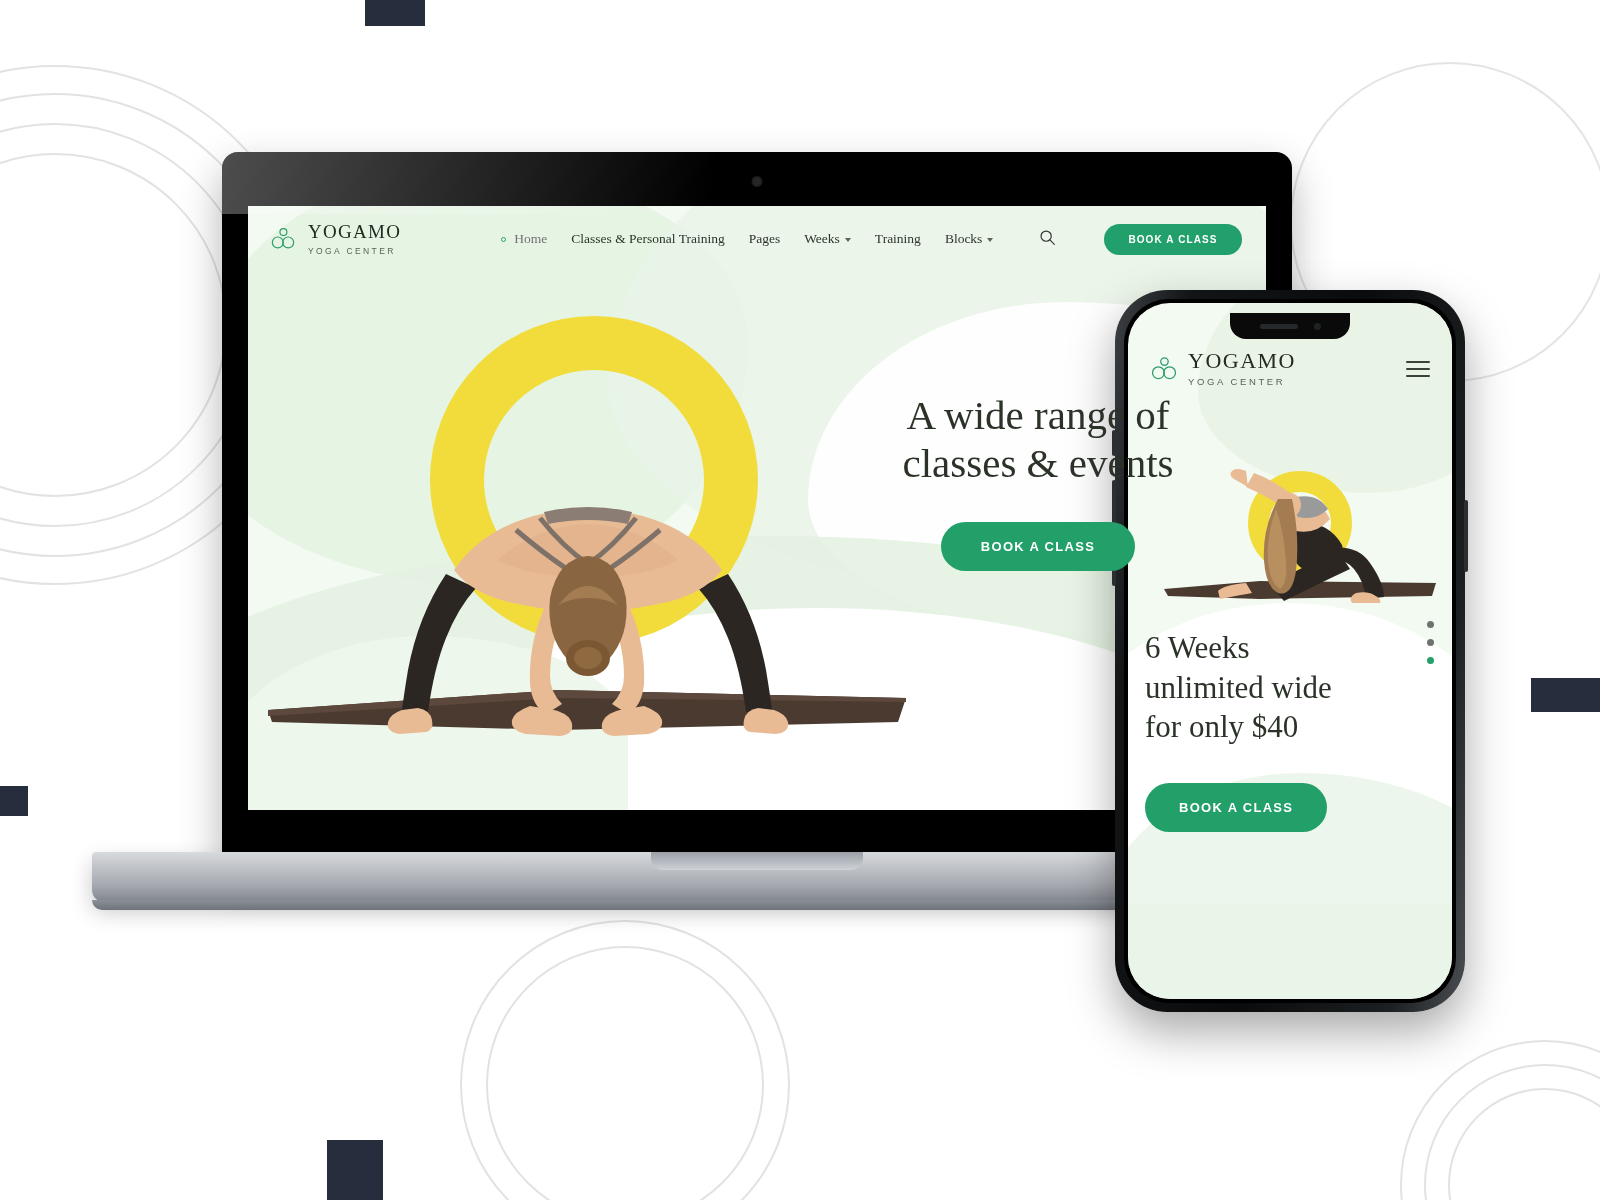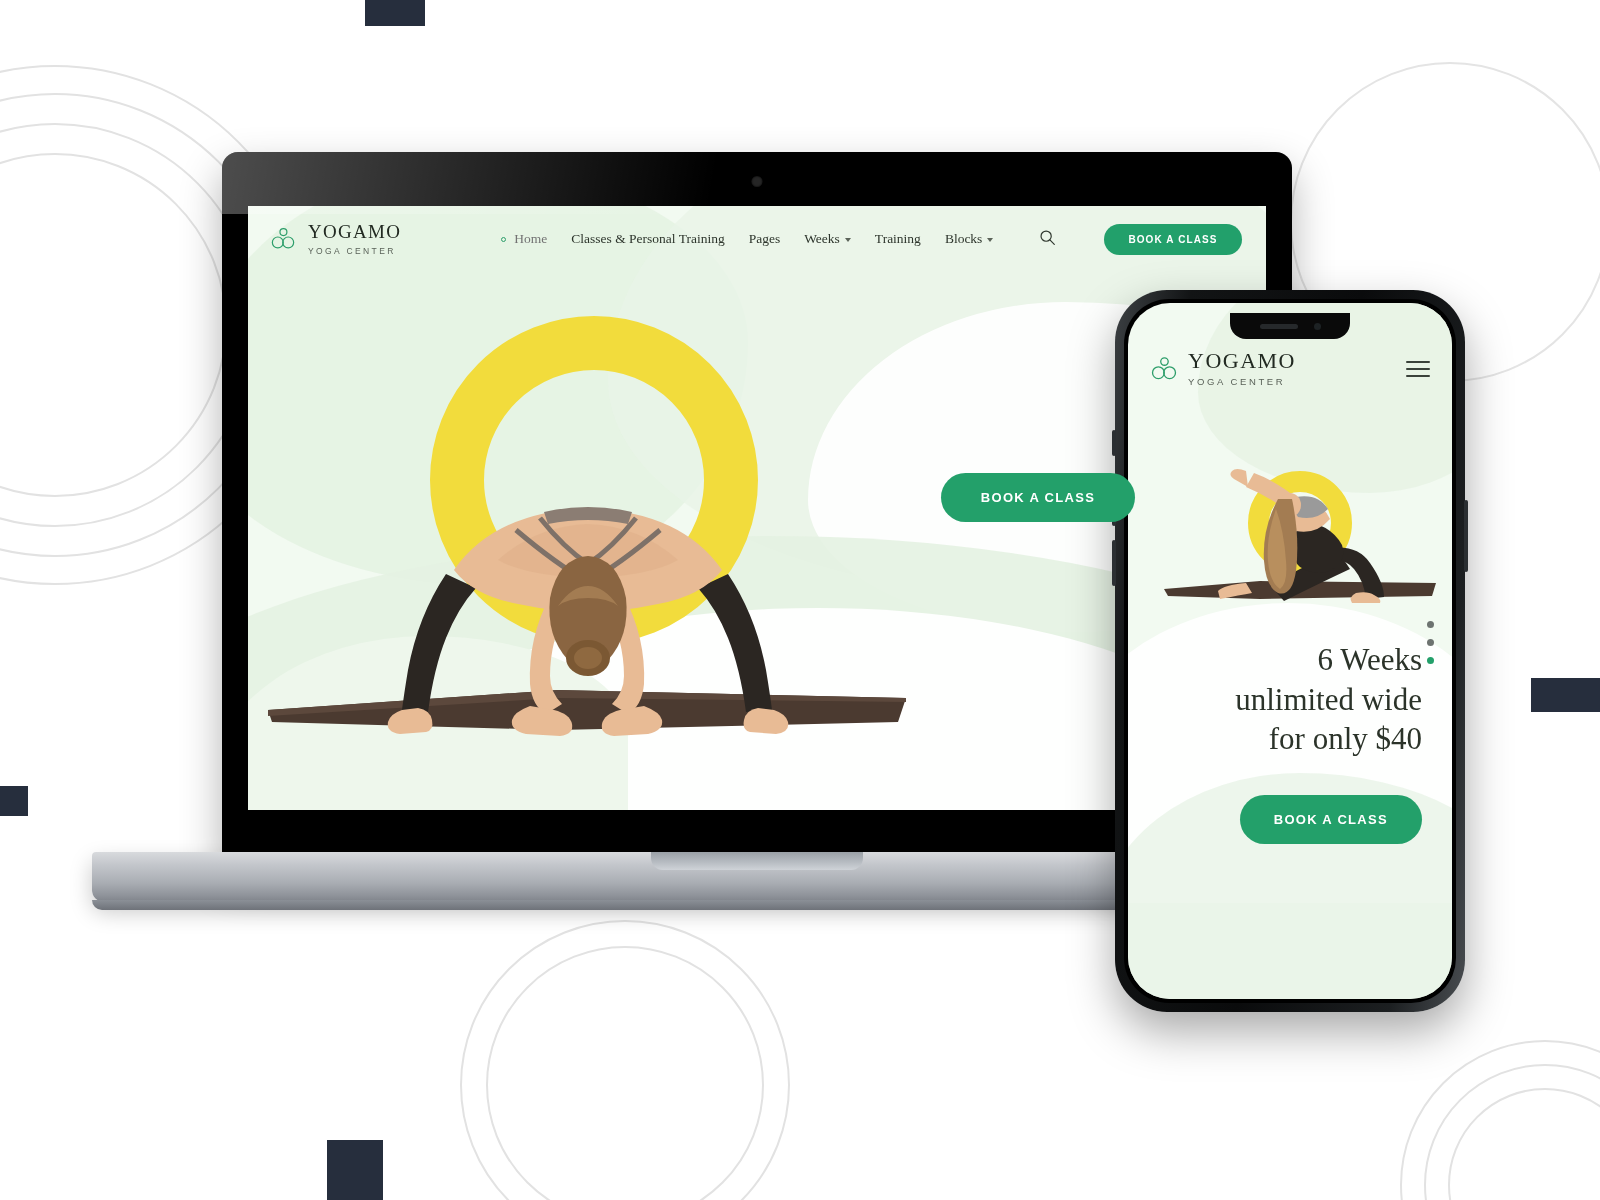--- a/index.html
+++ b/index.html
@@ -190,21 +190,21 @@
   #phone-brand .brand-name { font-size:22px; letter-spacing:1.5px; }
   #phone-brand .brand-sub { font-size:9.5px; letter-spacing:2.6px; }
   #hamburger { width:24px; display:flex; flex-direction:column; gap:5px; cursor:pointer; }
   #hamburger span { display:block; height:2px; background:#3a423a; border-radius:1px; }
 
   #phone-hero-photo { position:absolute; left:22px; top:150px; width:300px; height:160px; z-index:10; }
   #phone-hero-ring {
     position:absolute; left:98px; top:18px; width:104px; height:104px;
     border-radius:50%; border:21px solid #f2dc3c;
   }
-  #phone-copy { position:absolute; left:0; top:337px; width:100%; text-align:right; z-index:11; padding:0 30px; }
+  #phone-copy { position:absolute; left:0; top:325px; width:100%; text-align:left; z-index:11; padding:0 17px; }
   #phone-title {
     font-family:"Liberation Serif", serif; font-size:31px; line-height:1.28;
     color:#2b3329; font-weight:400;
   }
   #phone-cta {
     display:inline-block; margin-top:36px; background:#23a06a; color:#fff;
     font-size:13px; font-weight:700; letter-spacing:1.3px;
     padding:17px 34px; border-radius:30px; cursor:pointer;
   }
   #slider-dots {
@@ -338,21 +338,22 @@
 
             <path d="M292 292 q8 -40 38 -42 q30 2 38 42 q4 38 -18 62 q-20 20 -40 0 q-22 -24 -18 -62 z" fill="#8a6541"></path>
             <path d="M300 300 q14 -20 30 -20 q16 0 30 20 q-10 -8 -30 -8 q-20 0 -30 8 z" fill="#a37c52"></path>
             <ellipse cx="330" cy="352" rx="22" ry="18" fill="#7b5833"></ellipse>
             <ellipse cx="330" cy="352" rx="14" ry="11" fill="#8f6940"></ellipse>
           </svg>
         </div>
 
         <div id="hero-copy">
           <div id="hero-title">
-            <br>
+            <span>A wide range of</span><br>
+            <span>classes &amp; events</span>
           </div>
           <span id="hero-cta">BOOK A CLASS</span>
         </div>
 
       </div>
     </div>
 
     <div id="laptop-base"></div>
     <div id="laptop-notch"></div>
     <div id="laptop-foot"></div>

